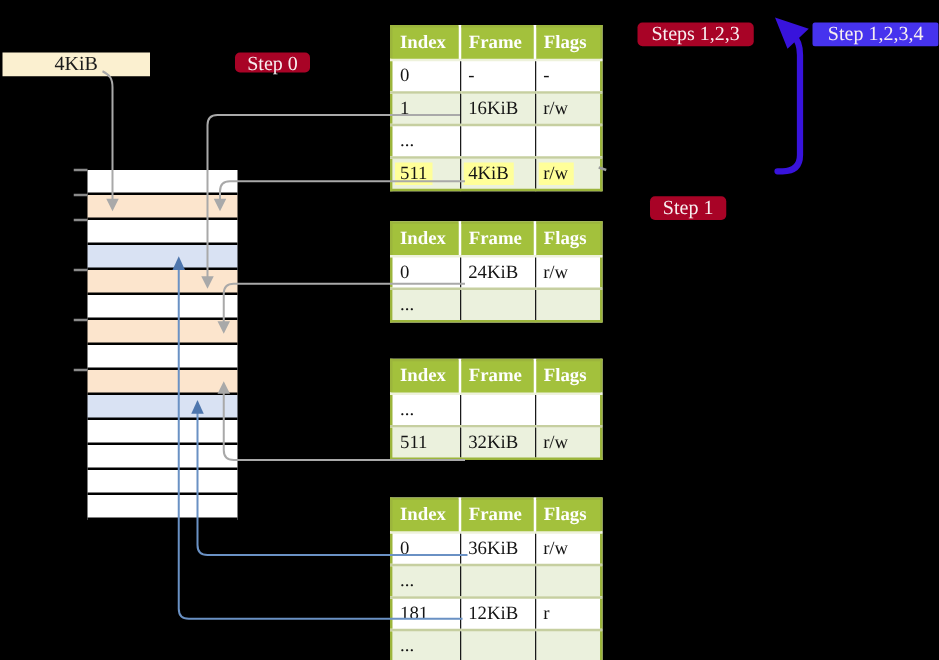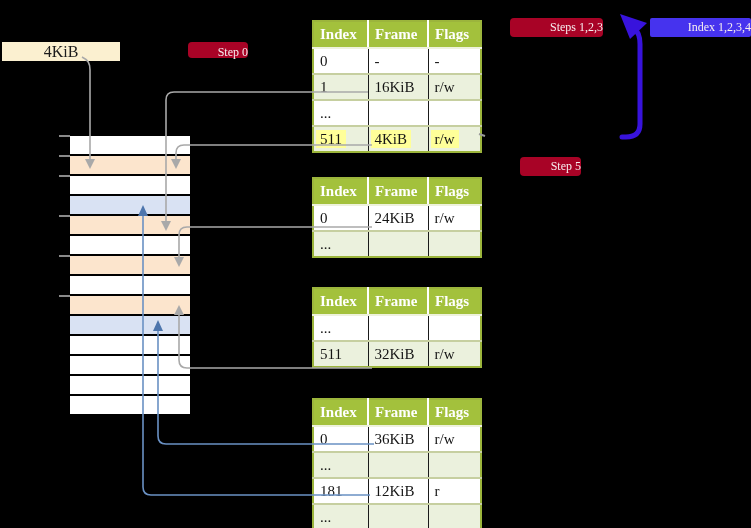--- a/index.html
+++ b/index.html
@@ -6,22 +6,22 @@
   #canvas {
     position:relative; width:751px; height:528px; background:#000; overflow:hidden;
     font-family:"Liberation Serif","DejaVu Serif",serif;
   }
   
   #label-4kib {
     position:absolute; left:2px; top:42px; width:118px; height:19px;
     background:var(--label-cream); color:#1c1c1c; font-size:16px; line-height:19px; text-align:center;
   }
   .badge {
-    position:absolute; color:#f7eef0; font-size:12px; line-height:19px;
-    text-align:right; border-radius:4px; white-space:nowrap;font-family:Liberation Serif, serif;
+    position:absolute; color:#f7eef0; font-size:16px; line-height:19px;
+    text-align:center; border-radius:4px; white-space:nowrap;font-family:Liberation Serif, serif;
   }
   .badge.red  { background:var(--badge-red); }
   .badge.blue { background:var(--badge-blue); border-radius:2px; }
   #badge-step0    { left:188px; top:42px;  width:60px;  height:16px; line-height:20px; }
   #badge-steps123 { left:510px; top:18px;  width:93px;  height:19px; }
   #badge-steps1234{ left:650px; top:18px;  width:101px; height:19px; }
   #badge-step4    { left:520px; top:157px; width:61px;  height:19px; }
   
   #memory-column { position:absolute; left:70px; top:136px; width:120px; }
   .mem-row { height:20px; box-sizing:border-box; border-bottom:2px solid #000; }
@@ -58,22 +58,22 @@
   .stub   { stroke:#9a9a9a; stroke-width:2; fill:none; }
 </style>
 </head>
 <body>
 
 <div id="canvas">
 
   <div id="label-4kib">4KiB</div>
   <div id="badge-step0" class="badge red">Step 0</div>
   <div id="badge-steps123" class="badge red">Steps 1,2,3</div>
-  <div id="badge-steps1234" class="badge blue">Index 1,2,3,4</div>
-  <div id="badge-step4" class="badge red">Step 5</div>
+  <div id="badge-steps1234" class="badge blue">Step 1,2,3,4</div>
+  <div id="badge-step4" class="badge red">Step 1</div>
 
   <div id="memory-column">
       <div class="mem-row" style="background: rgb(255, 255, 255);"></div>
       <div class="mem-row" style="background: rgb(252, 229, 205);"></div>
       <div class="mem-row" style="background: rgb(255, 255, 255);"></div>
       <div class="mem-row" style="background: rgb(217, 226, 243);"></div>
       <div class="mem-row" style="background: rgb(252, 229, 205);"></div>
       <div class="mem-row" style="background: rgb(255, 255, 255);"></div>
       <div class="mem-row" style="background: rgb(252, 229, 205);"></div>
       <div class="mem-row" style="background: rgb(255, 255, 255);"></div>

